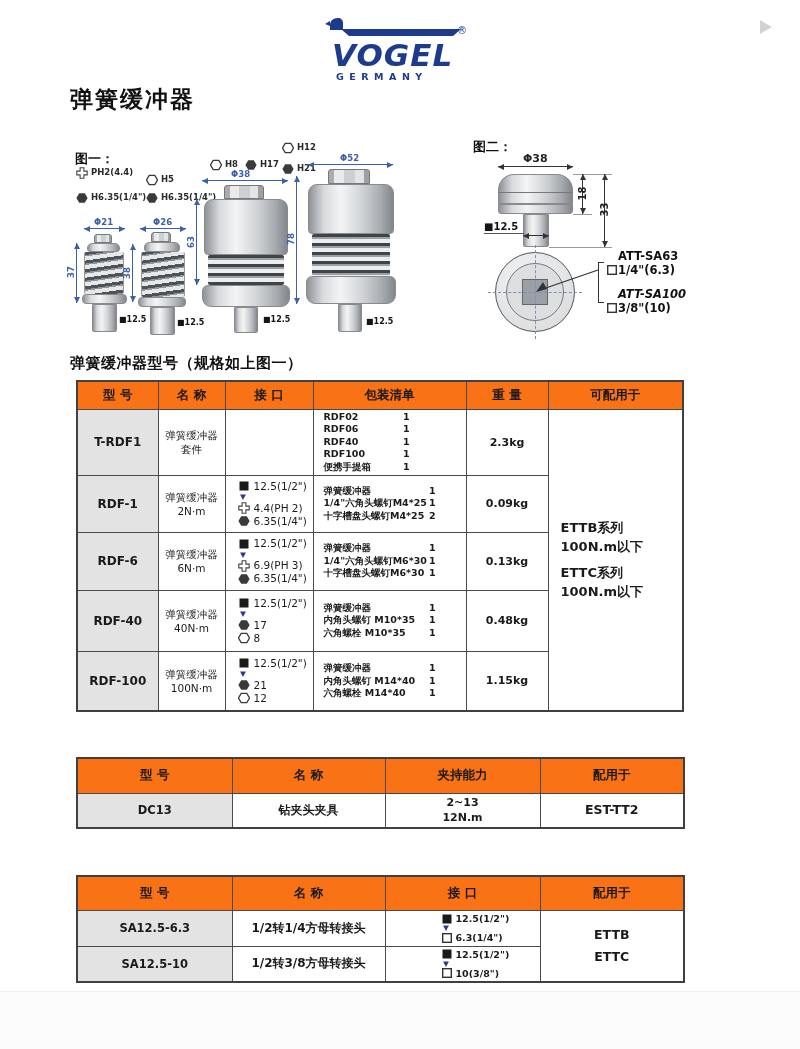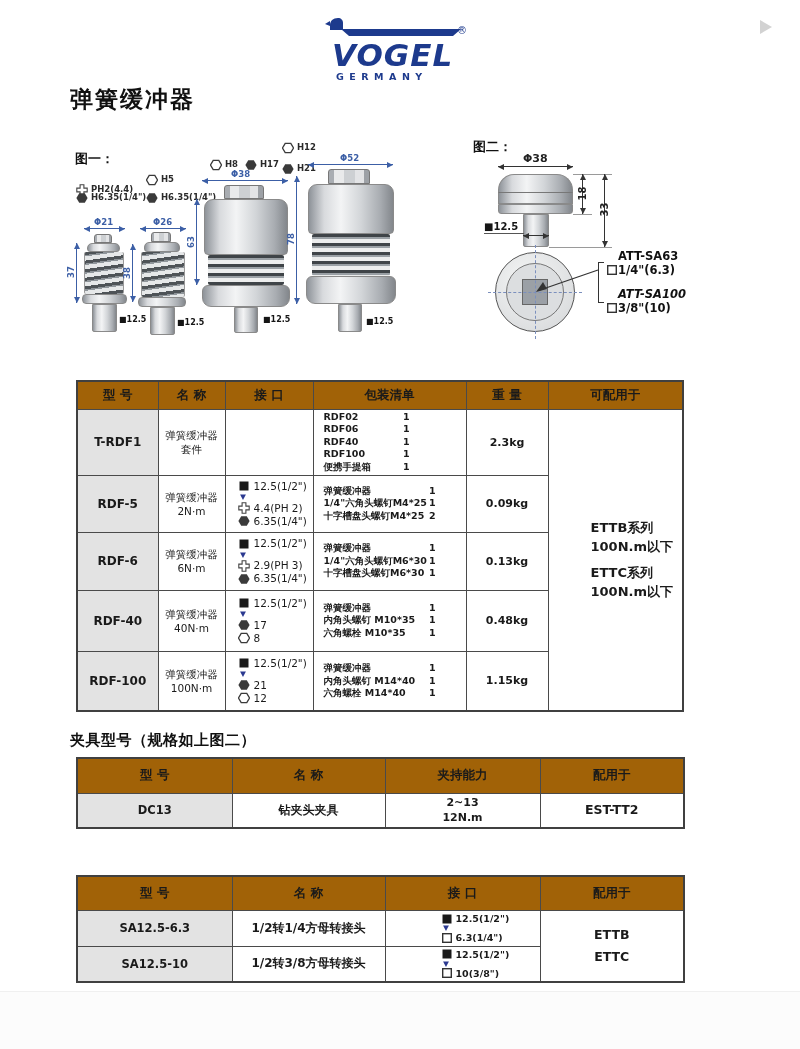--- a/index.html
+++ b/index.html
@@ -54,32 +54,32 @@
   .f2big{font-size:11px;}
   .f2label{position:absolute;font-size:11.5px;font-weight:bold;color:#111;white-space:nowrap;}
   .dash-h{position:absolute;height:0;border-top:1px dashed #7b8fbd;}
   .dash-v{position:absolute;width:0;border-left:1px dashed #7b8fbd;}
   .bracket-v{position:absolute;width:0;border-left:1px solid #333;}
   .bracket-h{position:absolute;height:0;border-top:1px solid #333;}
 
   
   table{border-collapse:collapse;table-layout:fixed;position:absolute;background:#fff;border:2px solid #404040;}
   th,td{border:1px solid #4a4a4a;vertical-align:middle;padding:0;box-sizing:border-box;}
-  th{background:#a16207;font-size:12.5px;font-weight:bold;text-align:center;}
+  th{background:#f97316;font-size:12.5px;font-weight:bold;text-align:center;}
   td.model-cell{background:#e3e3e3;font-weight:bold;font-size:12px;text-align:center;}
   td.name-cell{font-size:10.5px;text-align:center;line-height:14px;}
   td.itf-cell{padding-left:12px;font-size:10.5px;}
   .itf-line{display:flex;align-items:center;gap:4px;line-height:13px;height:13px;white-space:nowrap;}
   .itf-line.tri-line{height:9px;line-height:9px;}
   td.pk-cell{padding:0 30px 0 10px;font-size:9.5px;font-weight:bold;}
   td.pk-cell.pk-narrow{padding-right:56px;}
   .pk-line{display:flex;line-height:12.5px;white-space:nowrap;}
   .pk-line .qty{margin-left:auto;}
   td.wt-cell{font-size:11px;font-weight:bold;text-align:center;}
-  td.compat-cell{padding-left:42px;font-size:13px;font-weight:bold;line-height:19px;vertical-align:middle;}
+  td.compat-cell{padding-left:12px;font-size:13px;font-weight:bold;line-height:19px;vertical-align:middle;}
   .compat-block{margin:7px 0;}
   td.c-model{background:#e3e3e3;font-weight:bold;font-size:11.5px;text-align:center;}
   td.c-name{font-size:12px;font-weight:bold;text-align:center;}
   td.c-cap{font-size:11px;font-weight:bold;text-align:center;line-height:15px;}
   td.c-compat{font-size:12.5px;font-weight:bold;text-align:center;line-height:22px;}
   td.c-itf{padding-left:55px;font-size:9.5px;font-weight:bold;}
   .c-itf .itf-line{height:11px;line-height:11px;gap:3px;}
   .c-itf .itf-line.tri-line{height:8px;}
 
   #table1 thead tr{height:28px;}
@@ -110,21 +110,21 @@
       <text x="135" y="20" font-size="10" fill="#1d3a8d">®</text>
       <text x="14" y="66" font-size="9.5" font-weight="bold" letter-spacing="5.5" fill="#1d3a8d">GERMANY</text>
     </svg>
   </div>
 
   <div class="doc-title">弹簧缓冲器</div>
 
   <div class="fig" id="fig1" style="left:68px;top:132px;width:406px;height:222px;">
     <span class="figlabel" style="left:7px;top:6px;margin-top:12px;">图一：</span>
 
-    <div class="legend" style="left:8px;top:52px;">
+    <div class="legend" style="left:8px;top:35px;">
         <span><svg width="12" height="12" viewBox="0 0 12 12" style="flex:0 0 auto">
             <path d="M4.1,0.8 h3.8 v3.3 h3.3 v3.8 h-3.3 v3.3 h-3.8 v-3.3 h-3.3 v-3.8 h3.3 Z" fill="#fff" stroke="#444" stroke-width="1.1"></path>
           </svg></span>
         <span>PH2(4.4)</span>
       </div>
     <div class="legend" style="left:8px;top:60px;">
         <span><svg width="12" height="12" viewBox="0 0 12 12" style="flex:0 0 auto">
             <polygon points="3.2,1.2 8.8,1.2 11.6,6 8.8,10.8 3.2,10.8 0.4,6" fill="#3a3a3a"></polygon>
           </svg></span>
         <span>H6.35(1/4")</span>
@@ -254,20 +254,21 @@
         </svg></span>
     <span class="f2label" style="left:148px;top:117px;">ATT-SA63</span>
     <span class="f2label" style="left:148px;top:131px;">1/4"(6.3)</span>
     <span class="abs" style="left:136px;top:167px;"><svg width="12" height="12" viewBox="0 0 12 12" style="flex:0 0 auto">
           <rect x="1.7" y="1.7" width="8.6" height="8.6" fill="#fff" stroke="#333" stroke-width="1.4"></rect>
         </svg></span>
     <span class="f2label" style="left:148px;top:155px;font-style:italic;">ATT-SA100</span>
     <span class="f2label" style="left:148px;top:169px;">3/8"(10)</span>
   </div>
 
+  <div class="sec-heading" style="left:70px;top:354px;">弹簧缓冲器型号（规格如上图一）</div>
 
   <table id="table1" style="left:76px;top:380px;width:606px;">
     <colgroup>
         <col style="width:81px">
         <col style="width:67px">
         <col style="width:88px">
         <col style="width:153px">
         <col style="width:82px">
         <col style="width:135px">
       </colgroup>
@@ -317,21 +318,21 @@
               <div>ETTB系列</div>
               <div>100N.m以下</div>
             </div>
             <div class="compat-block">
               <div>ETTC系列</div>
               <div>100N.m以下</div>
             </div>
           </td>
         </tr>
         <tr>
-          <td class="model-cell">RDF-5</td>
+          <td class="model-cell">RDF-1</td>
           <td class="name-cell">
             <div>弹簧缓冲器</div>
             <div>2N·m</div>
           </td>
           <td class="itf-cell">
             <div class="itf-line">
               <svg width="12" height="12" viewBox="0 0 12 12" style="flex:0 0 auto">
                 <rect x="1.5" y="1.5" width="9" height="9" fill="#1a1a1a"></rect>
               </svg>
               <span>12.5(1/2")</span>
@@ -385,21 +386,21 @@
             </div>
             <div class="itf-line tri-line">
               <svg width="10" height="10" viewBox="0 0 12 12" style="flex:0 0 auto">
                 <path d="M2.5,3 L9.5,3 L6,9.5 Z" fill="#2b3990"></path>
               </svg>
             </div>
             <div class="itf-line">
               <svg width="12" height="12" viewBox="0 0 12 12" style="flex:0 0 auto">
                 <path d="M4.1,0.8 h3.8 v3.3 h3.3 v3.8 h-3.3 v3.3 h-3.8 v-3.3 h-3.3 v-3.8 h3.3 Z" fill="#fff" stroke="#444" stroke-width="1.1"></path>
               </svg>
-              <span>2.9(PH 3)</span>
+              <span>6.9(PH 3)</span>
             </div>
             <div class="itf-line">
               <svg width="12" height="12" viewBox="0 0 12 12" style="flex:0 0 auto">
                 <polygon points="3.2,1.2 8.8,1.2 11.6,6 8.8,10.8 3.2,10.8 0.4,6" fill="#3a3a3a"></polygon>
               </svg>
               <span>6.35(1/4")</span>
             </div>
           </td>
           <td class="pk-cell">
             <div class="pk-line">
@@ -507,21 +508,20 @@
             <div class="pk-line">
               <span>六角螺栓 M14*40</span>
               <span class="qty">1</span>
             </div>
           </td>
           <td class="wt-cell">1.15kg</td>
         </tr>
       </tbody>
   </table>
 
-  <div class="sec-heading" style="left:70px;top:731px;">夹具型号（规格如上图二）</div>
 
   <table id="table2" style="left:76px;top:757px;width:607px;">
     <colgroup>
         <col style="width:155px">
         <col style="width:153px">
         <col style="width:155px">
         <col style="width:144px">
       </colgroup>
     <thead>
         <tr>

